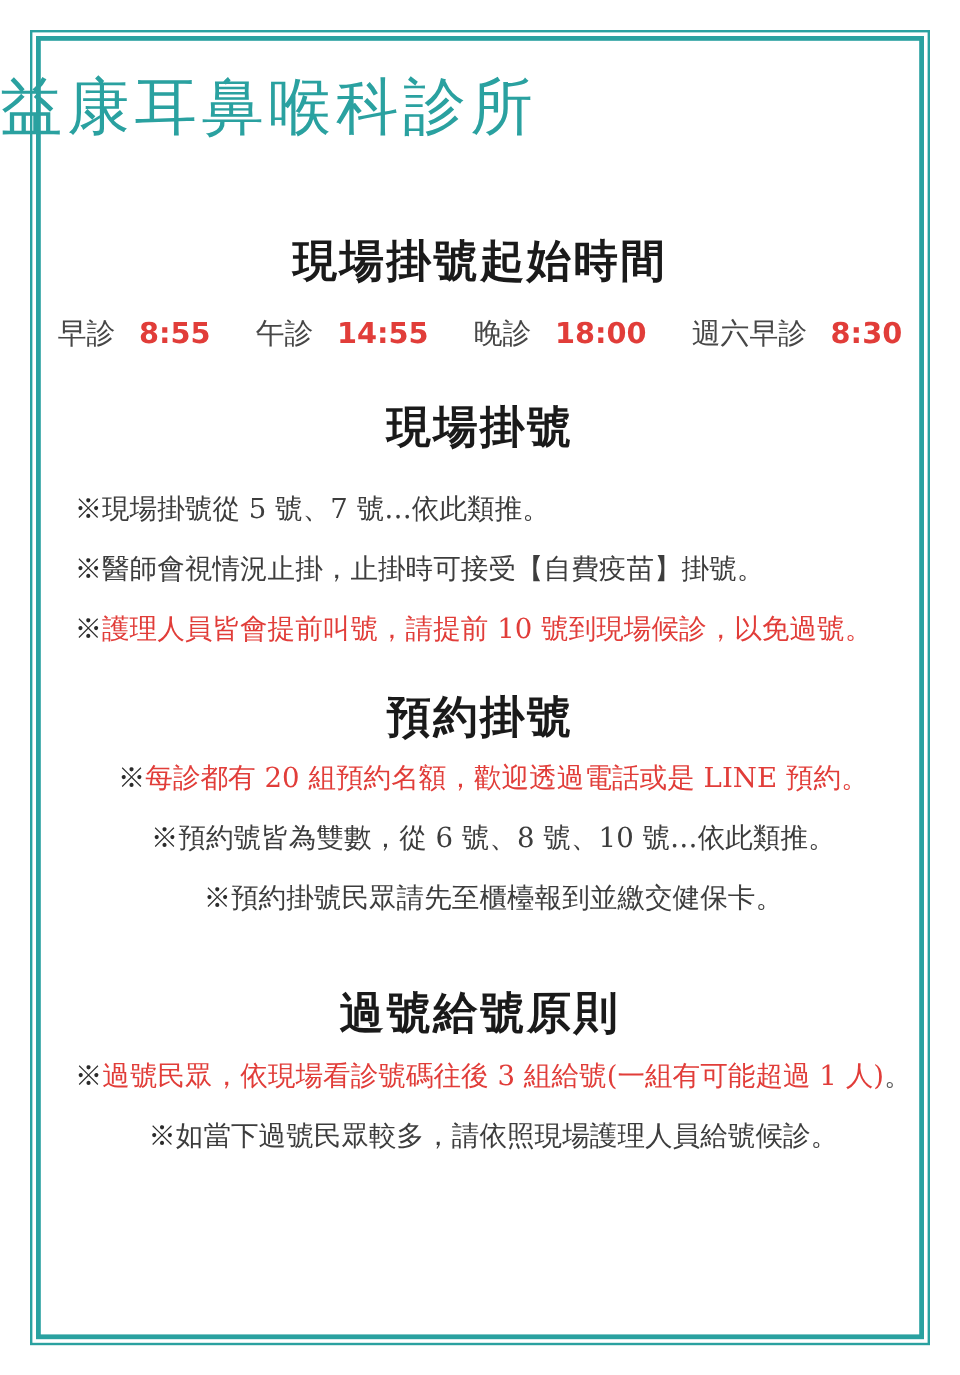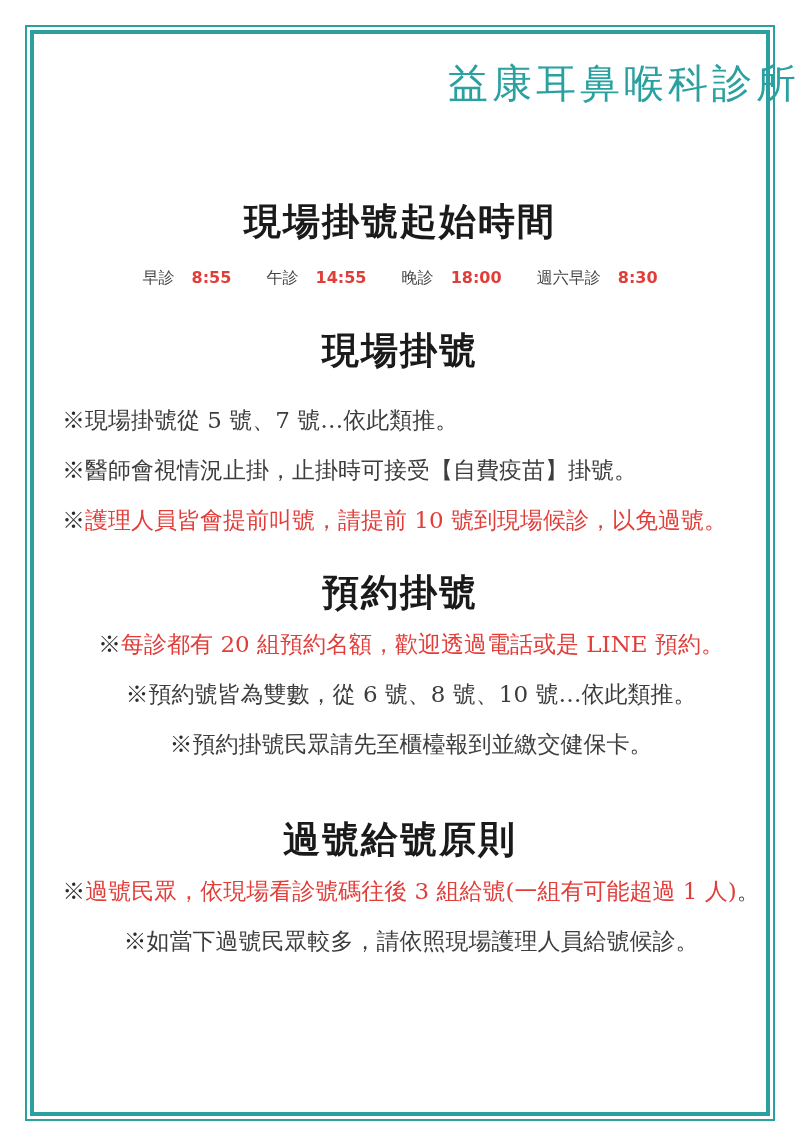--- a/index.html
+++ b/index.html
@@ -25,44 +25,44 @@
     position: absolute;
     inset: 30px;
     border: 4px solid var(--teal, #2aa1a0);
     pointer-events: none;
   }
   .content {
     position: relative;
     padding-top: 58px;
   }
   .clinic-title {
-    text-align: right;
-    font-size: 40px;
+    text-align: left;
+    font-size: 52px;
     line-height: 1.25;
     letter-spacing: 4px;
     color: var(--teal, #2aa1a0);
     font-weight: 500;
   }
   .section-heading {
     text-align: center;
     font-size: 37px;
     line-height: 1.2;
     font-weight: bold;
     color: var(--ink, #1a1a1a);
     letter-spacing: 2px;
   }
-  .heading-times   { margin-top: 92px; font-family: Liberation Serif, serif; }
+  .heading-times   { margin-top: 72px; }
   .heading-onsite  { margin-top: 42px; font-family: Liberation Mono, monospace; }
   .heading-reserve { margin-top: 34px; }
   .heading-missed  { margin-top: 57px; }
 
   .schedule {
     margin-top: 24px;
     text-align: center;
-    font-size: 16px;
+    font-size: 24px;
     line-height: 1.3;
     font-family: "DejaVu Sans", "Liberation Sans", sans-serif;
     white-space: nowrap;
   }
   .sched-group { margin: 0 15px; }
   .sched-label {
     color: #474747;
     margin-right: 12px;
     font-family: "DejaVu Serif", "Liberation Serif", serif;
   }

